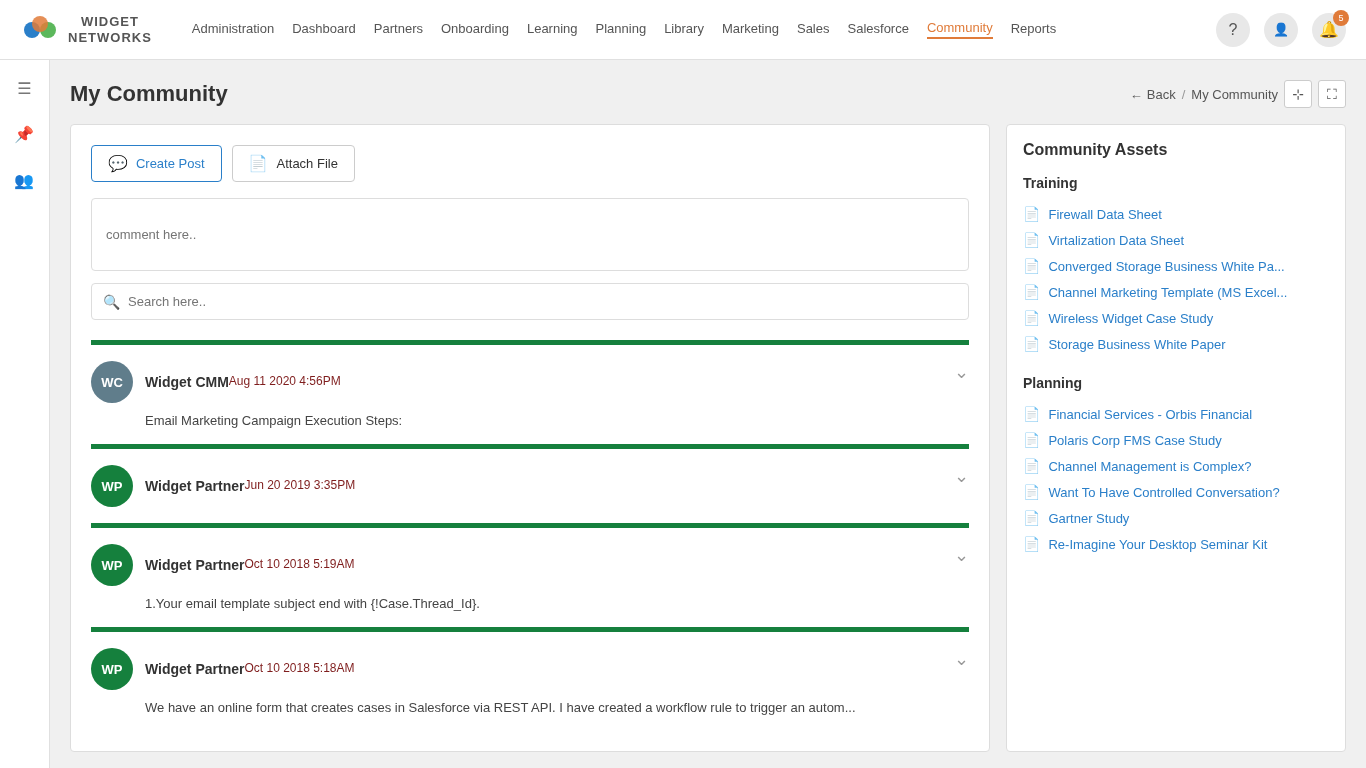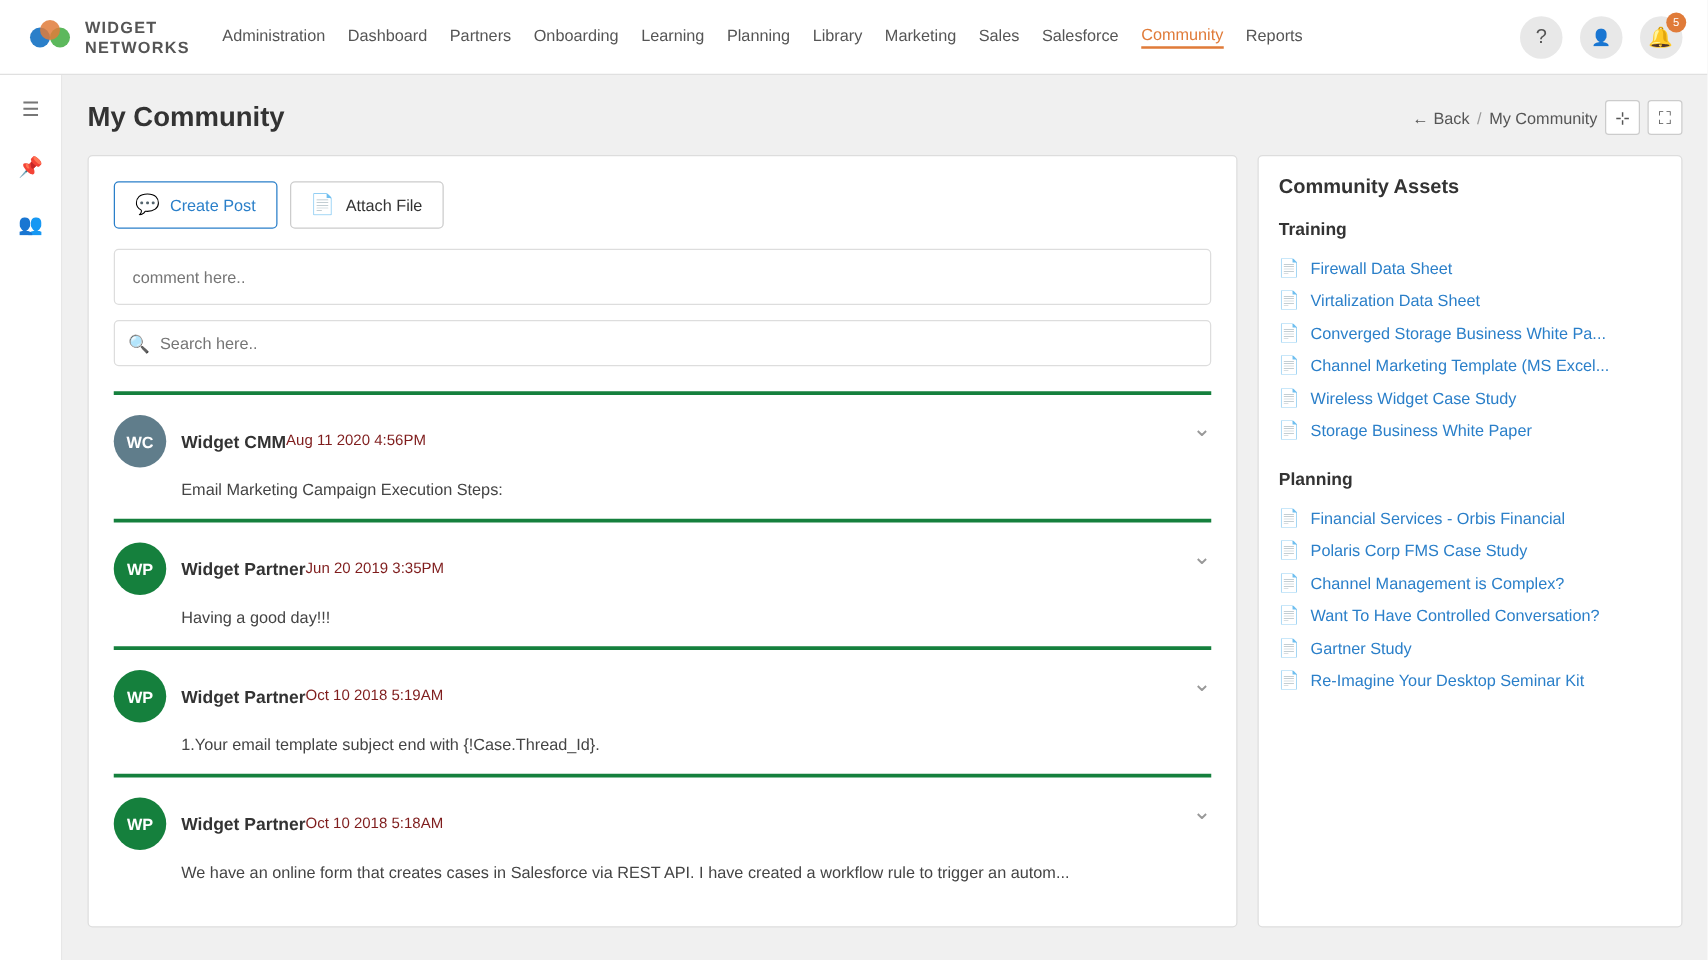--- a/index.html
+++ b/index.html
@@ -12,22 +12,23 @@
       display: flex;
       align-items: center;
       padding: 0 20px;
       border-bottom: 1px solid #e0e0e0;
       position: relative;
       z-index: 100;
     }
     .logo-area {
       display: flex;
       align-items: center;
-      margin-right: 26px;
+      margin-right: 40px;
       gap: 8px;
+      text-align: center;
     }
     .logo-icon {
       width: 40px;
       height: 40px;
     }
     .logo-text {
       font-size: 13px;
       font-weight: 700;
       color: #555;
       line-height: 1.2;
@@ -207,21 +208,21 @@
       color: #333;
     }
     .toolbar-btn.active {
       border-color: #2a7fc9;
       color: #2a7fc9;
     }
 
     
     .comment-input {
       width: 100%;
-      padding: 14px 14px;
+      padding: 28px 14px;
       border: 1px solid #ddd;
       border-radius: 4px;
       font-size: 13px;
       color: #4d7c0f;
       margin-bottom: 12px;
       outline: none;
     }
 
     
     .search-wrapper {
@@ -241,21 +242,21 @@
       padding: 10px 14px 10px 36px;
       border: 1px solid #ddd;
       border-radius: 4px;
       font-size: 13px;
       color: #3b82f6;
       outline: none;
     }
 
     
     .post-item {
-      border-top: 3px solid #15803d;
+      border-top: 5px solid #15803d;
       padding: 16px 0;
     }
     .post-header {
       display: flex;
       align-items: flex-start;
       justify-content: space-between;
     }
     .post-author-info {
       display: flex;
       align-items: center;
@@ -433,21 +434,20 @@
       <div class="post-header">
         <div class="post-author-info">
           <div class="avatar wp">WP</div>
           <div class="post-meta">
             <span class="post-author-name">Widget Partner</span>
             <span class="post-date">Jun 20 2019 3:35PM</span>
           </div>
         </div>
         <span class="post-expand-btn">⌄</span>
       </div>
-      <div class="post-content">Having a good day!!!</div>
     </div>
           <div class="post-item">
       <div class="post-header">
         <div class="post-author-info">
           <div class="avatar wp">WP</div>
           <div class="post-meta">
             <span class="post-author-name">Widget Partner</span>
             <span class="post-date">Oct 10 2018 5:19AM</span>
           </div>
         </div>

